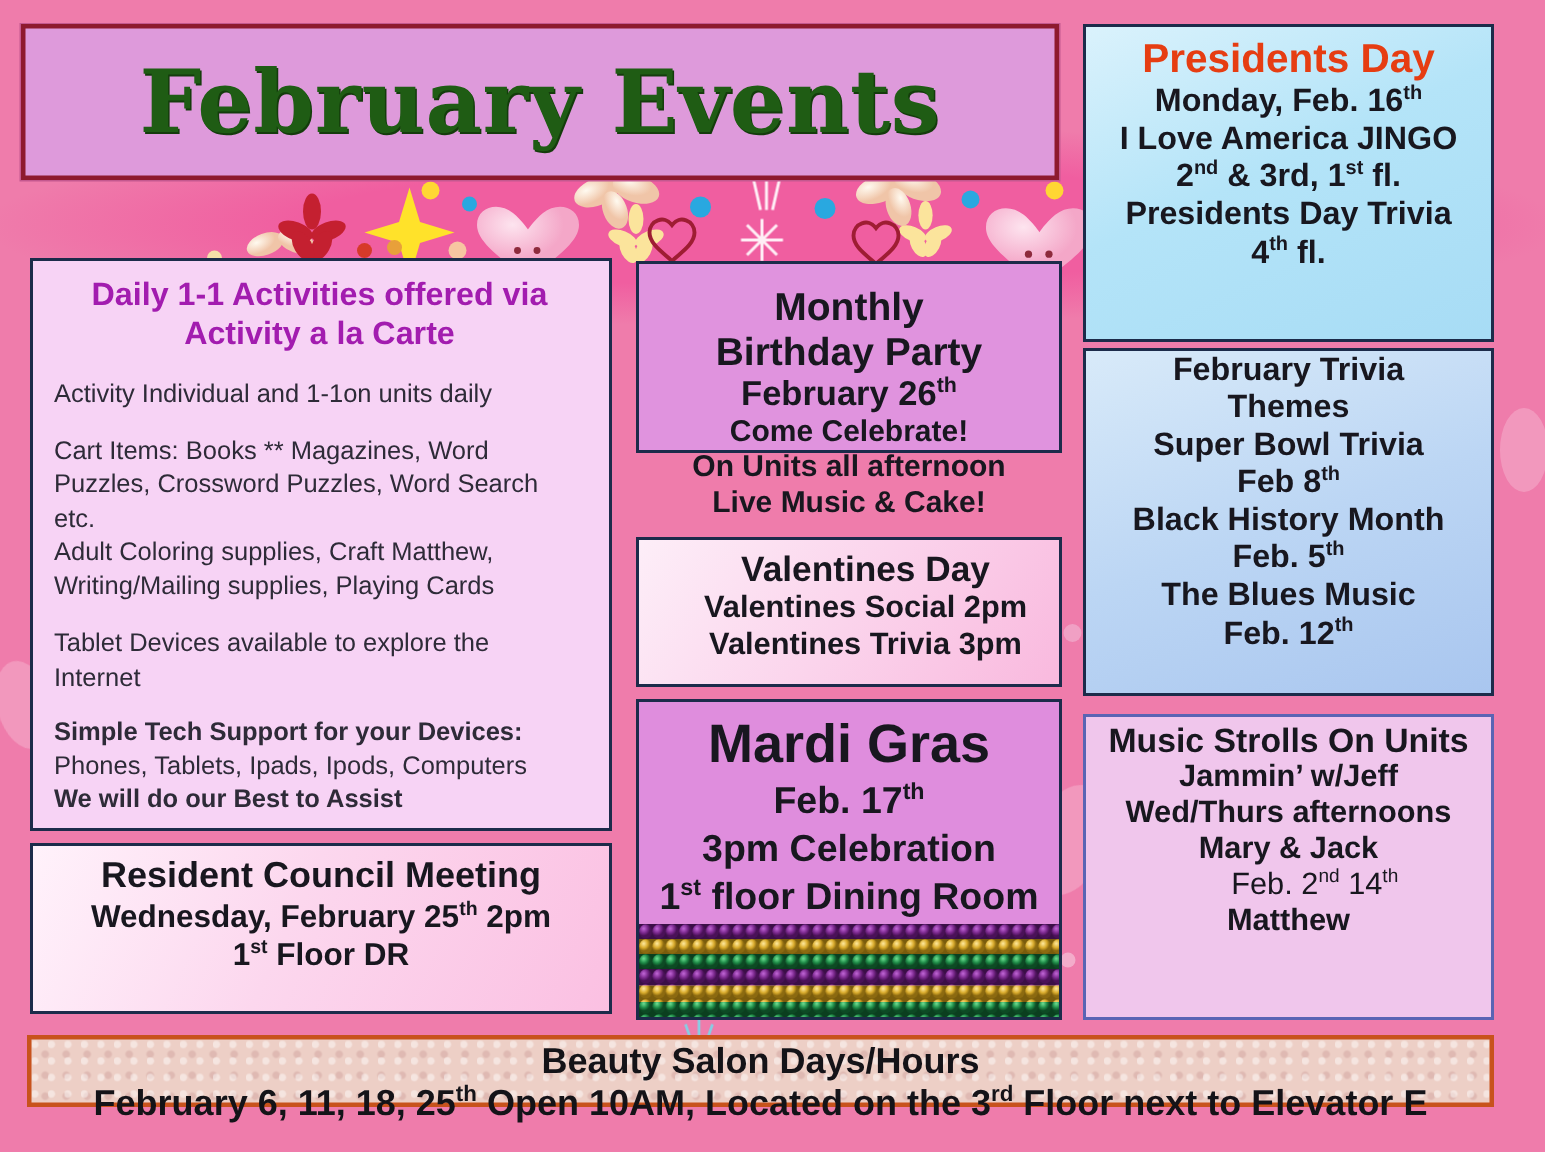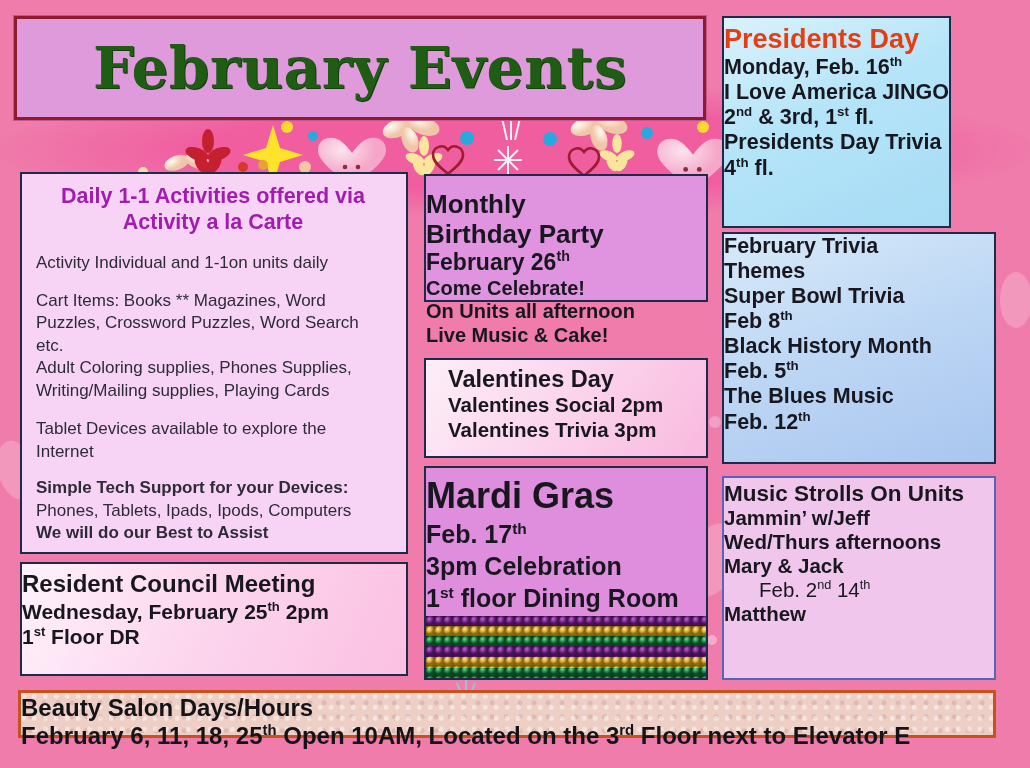--- a/index.html
+++ b/index.html
@@ -31,21 +31,21 @@
     width: 1030px; height: 768px;
     pointer-events: none;
     z-index: 1;
   }
 
   
   .box {
     position: absolute;
     z-index: 3;
     box-sizing: border-box;
-    text-align: left;
+    text-align: center;
     color: #18171f;
     line-height: 1.12;
   }
   .box .ln { display: block; white-space: nowrap; }
   sup { font-size: 0.62em; vertical-align: super; line-height: 0; }
 
   
   #header-box {
     left: 14px; top: 16px;
     width: 692px; height: 104px;
@@ -59,21 +59,21 @@
     font-weight: bold;
     font-size: 58px;
     color: #1f5c14;
     letter-spacing: 0.5px;
     text-shadow: 1px 1px 0 #143c0c;
   }
 
   
   #presidents-box {
     left: 722px; top: 16px;
-    width: 229px; height: 212px;
+    width: 274px; height: 212px;
     background: linear-gradient(155deg, #daf2fc 0%, #b4e4f8 45%, #a7dcf5 100%);
     border: 2px solid #1c2b4a;
     padding-top: 6px;
     font-size: 21.5px;
     font-weight: bold;
   }
   #presidents-box .hd {
     color: #e63d12;
     font-size: 27px;
     font-weight: bold;
@@ -368,21 +368,21 @@
 
   <div class="box" id="daily-box">
     <div class="hd">
       <span>Daily 1-1 Activities offered via</span><br>
       <span>Activity a la Carte</span>
     </div>
     <div class="para">Activity Individual and 1-1on units daily</div>
     <div class="para">
       <span>Cart Items: Books ** Magazines, Word</span><br>
       <span>Puzzles, Crossword Puzzles, Word Search etc.</span><br>
-      <span>Adult Coloring supplies, Phones Supplies,</span><br>
+      <span>Adult Coloring supplies, Craft Matthew,</span><br>
       <span>Writing/Mailing supplies, Playing Cards</span>
     </div>
     <div class="para">
       <span>Tablet Devices available to explore the</span><br>
       <span>Internet</span>
     </div>
     <div class="para tight">
       <span class="b">Simple Tech Support for your Devices:</span><br>
       <span>Phones, Tablets, Ipads, Ipods, Computers</span><br>
       <span class="b">We will do our Best to Assist</span>

